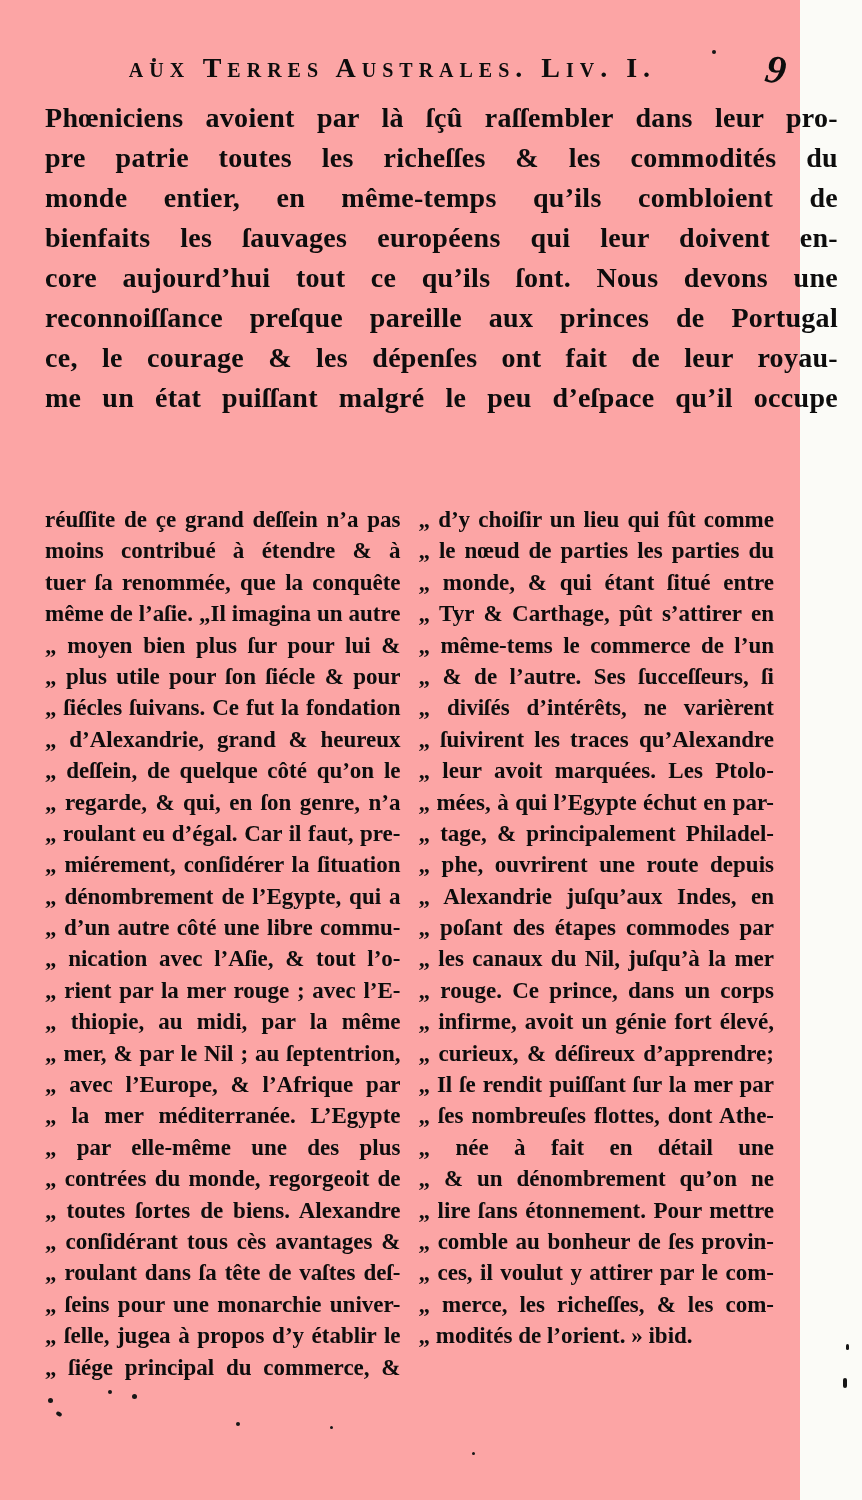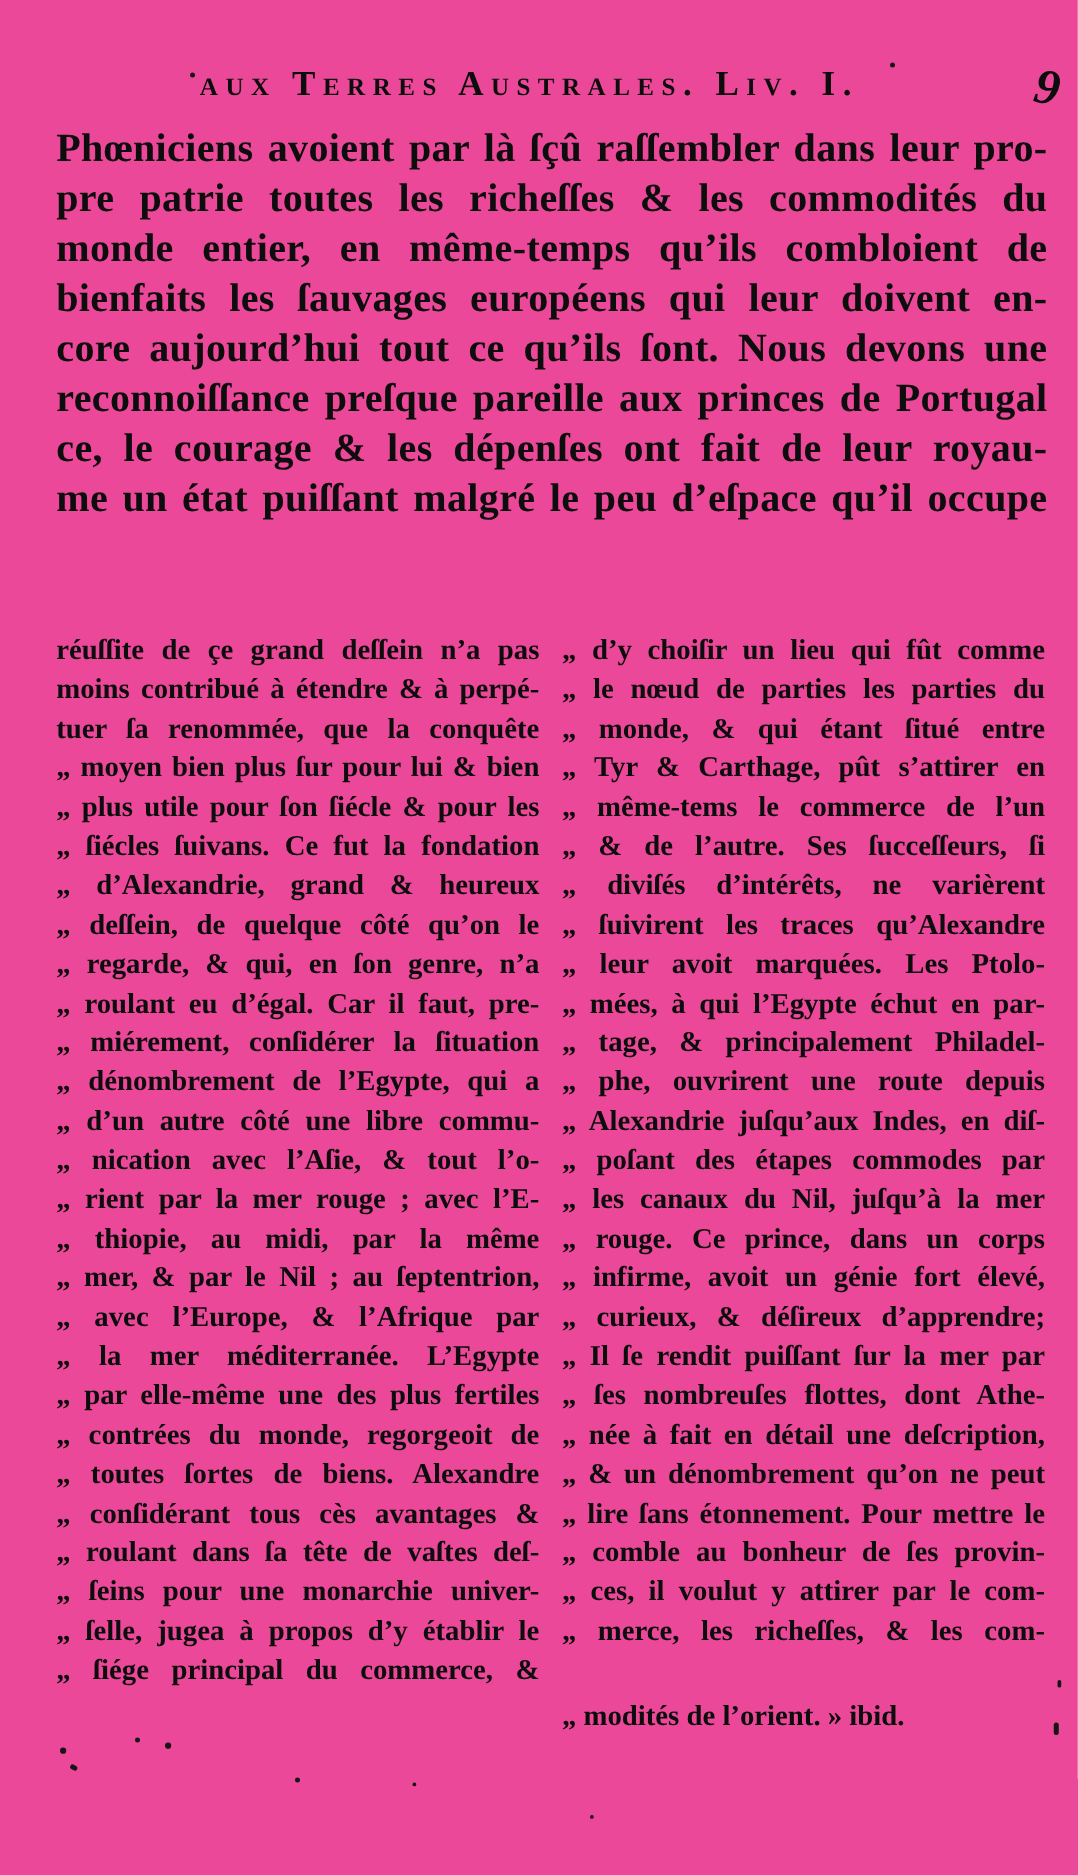--- a/index.html
+++ b/index.html
@@ -4,22 +4,22 @@
 <style>
   html, body { margin: 0; padding: 0; }
   body {
     width: 862px; height: 1500px;
     background: #fbfbf7;
     font-family: "Liberation Serif", "DejaVu Serif", serif;
     overflow: hidden;
   }
   .page {
     position: relative;
-    width: 862px; height: 1500px;
-    background: #ec4899;
+    width: 800px; height: 1500px;
+    background: #fca5a5;
     color: #0d0d0d;
   }
   
   .header-row {
     position: absolute;
     top: 52px; left: 45px; right: 60px;
     text-align: center;
   }
   .header-title {
     font-variant: small-caps;
@@ -35,21 +35,21 @@
     font-weight: 700;
     font-style: italic;
     transform: rotate(10deg);
   }
   
   .main-paragraph {
     position: absolute;
     top: 98px; left: 45px; width: 793px;
   }
   .main-paragraph .line {
-    font-size: 32px;
+    font-size: 28px;
     font-weight: 700;
     line-height: 40px;
     height: 40px;
     overflow: hidden;
     text-align: justify;
     text-align-last: justify;
     letter-spacing: 0.3px;
   }
   
   .columns {
@@ -61,21 +61,21 @@
   .col { flex: 1; min-width: 0; }
   .col .line {
     font-size: 23px;
     font-weight: 700;
     line-height: 31.4px;
     height: 31.4px;
     overflow: hidden;
     text-align: justify;
     text-align-last: justify;
   }
-  .col-right .line:last-child { text-align-last: left; margin-top: 37px; }
+  .col-right .line:last-child { text-align-last: left; }
   
   .specks { position: absolute; inset: 0; pointer-events: none; }
   .speck {
     position: absolute;
     background: #161616;
     border-radius: 50%;
   }
   .s1 { left: 48px;  top: 1398px; width: 5px; height: 5px; }
   .s2 { left: 56px;  top: 1412px; width: 6px; height: 4px; transform: rotate(30deg); border-radius: 2px; }
   .s3 { left: 108px; top: 1390px; width: 4px; height: 4px; }
@@ -108,20 +108,21 @@
       <div class="line">reconnoiſſance preſque pareille aux princes de Portugal</div>
       <div class="line">ce, le courage &amp; les dépenſes ont fait de leur royau-</div>
       <div class="line">me un état puiſſant malgré le peu d’eſpace qu’il occupe</div>
     </div>
 
   <div class="columns">
     <div class="col col-left">
         <div class="line">réuſſite de çe grand deſſein n’a pas</div>
         <div class="line">moins contribué à étendre &amp; à perpé-</div>
         <div class="line">tuer ſa renommée, que la conquête</div>
+        <div class="line">même de l’aſie. „Il imagina un autre</div>
         <div class="line">„ moyen bien plus ſur pour lui &amp; bien</div>
         <div class="line">„ plus utile pour ſon ſiécle &amp; pour les</div>
         <div class="line">„ ſiécles ſuivans. Ce fut la fondation</div>
         <div class="line">„ d’Alexandrie, grand &amp; heureux</div>
         <div class="line">„ deſſein, de quelque côté qu’on le</div>
         <div class="line">„ regarde, &amp; qui, en ſon genre, n’a</div>
         <div class="line">„ roulant eu d’égal. Car il faut, pre-</div>
         <div class="line">„ miérement, conſidérer la ſituation</div>
         <div class="line">„ dénombrement de l’Egypte, qui a</div>
         <div class="line">„ d’un autre côté une libre commu-</div>

